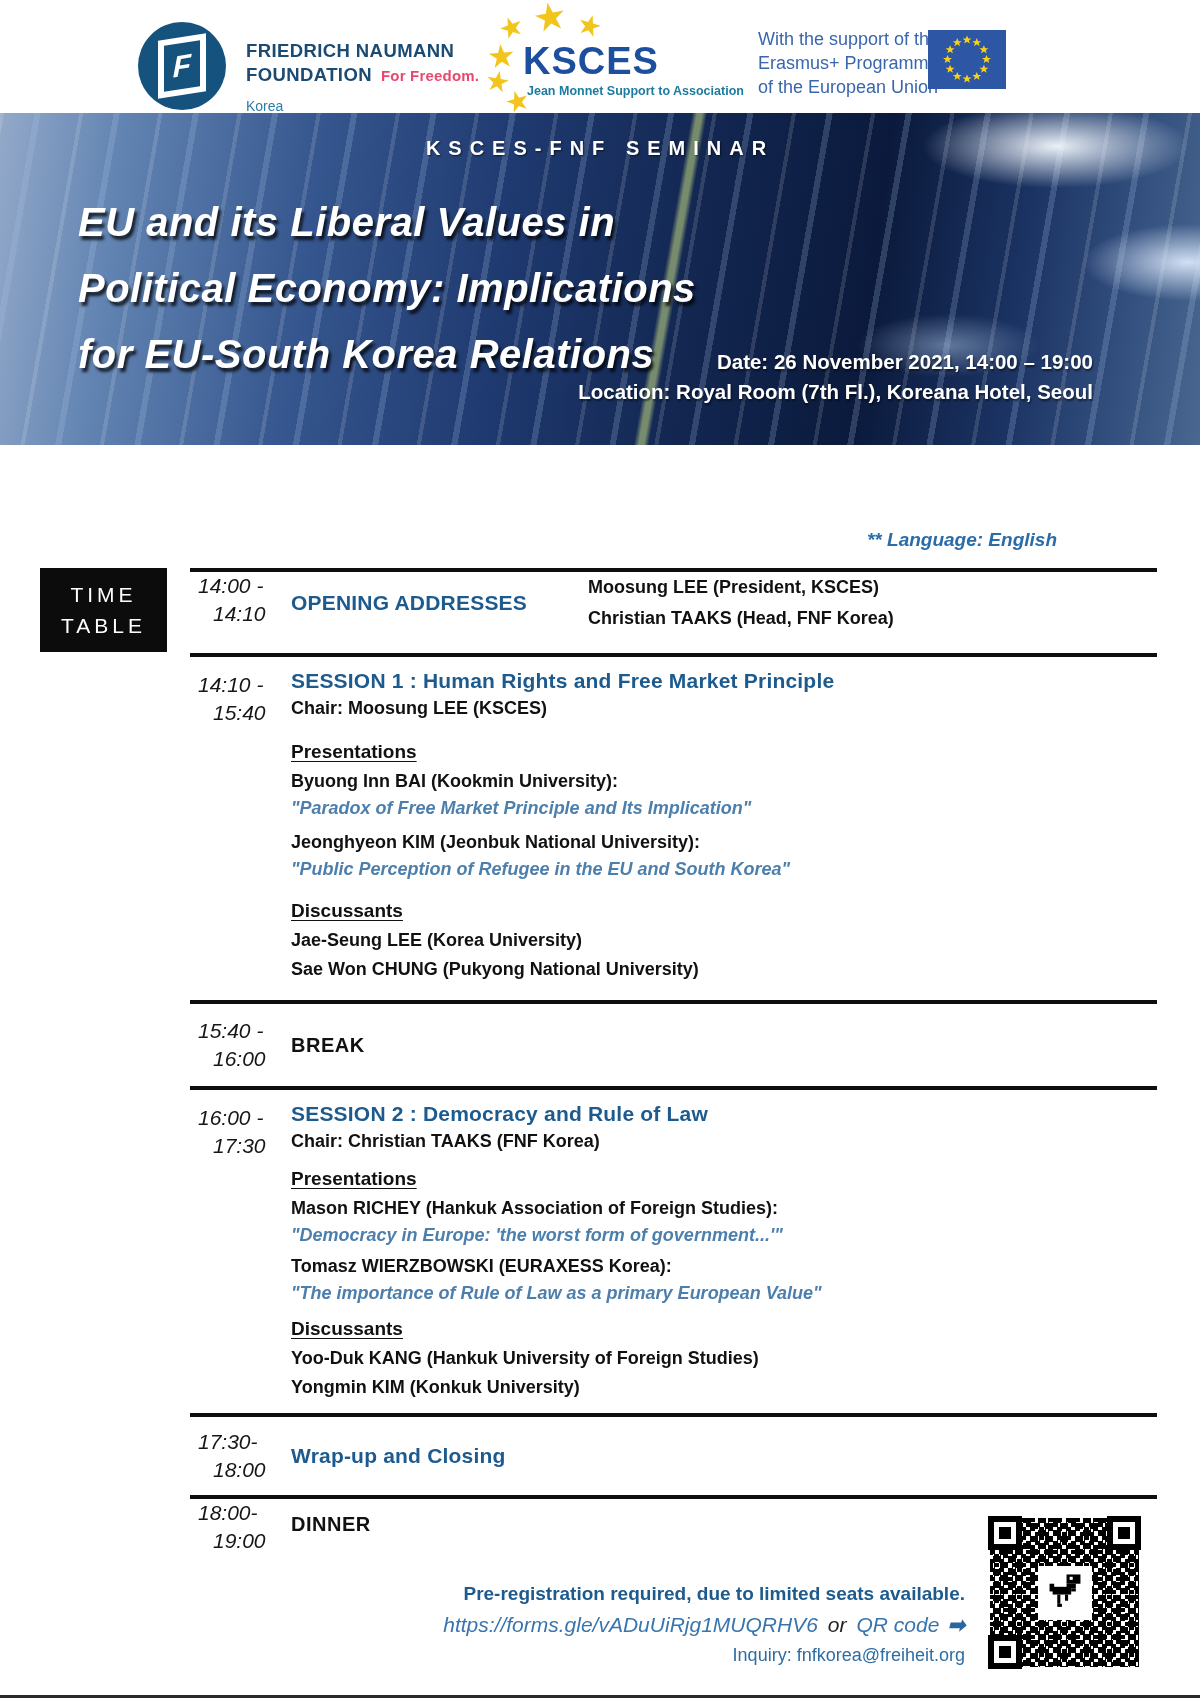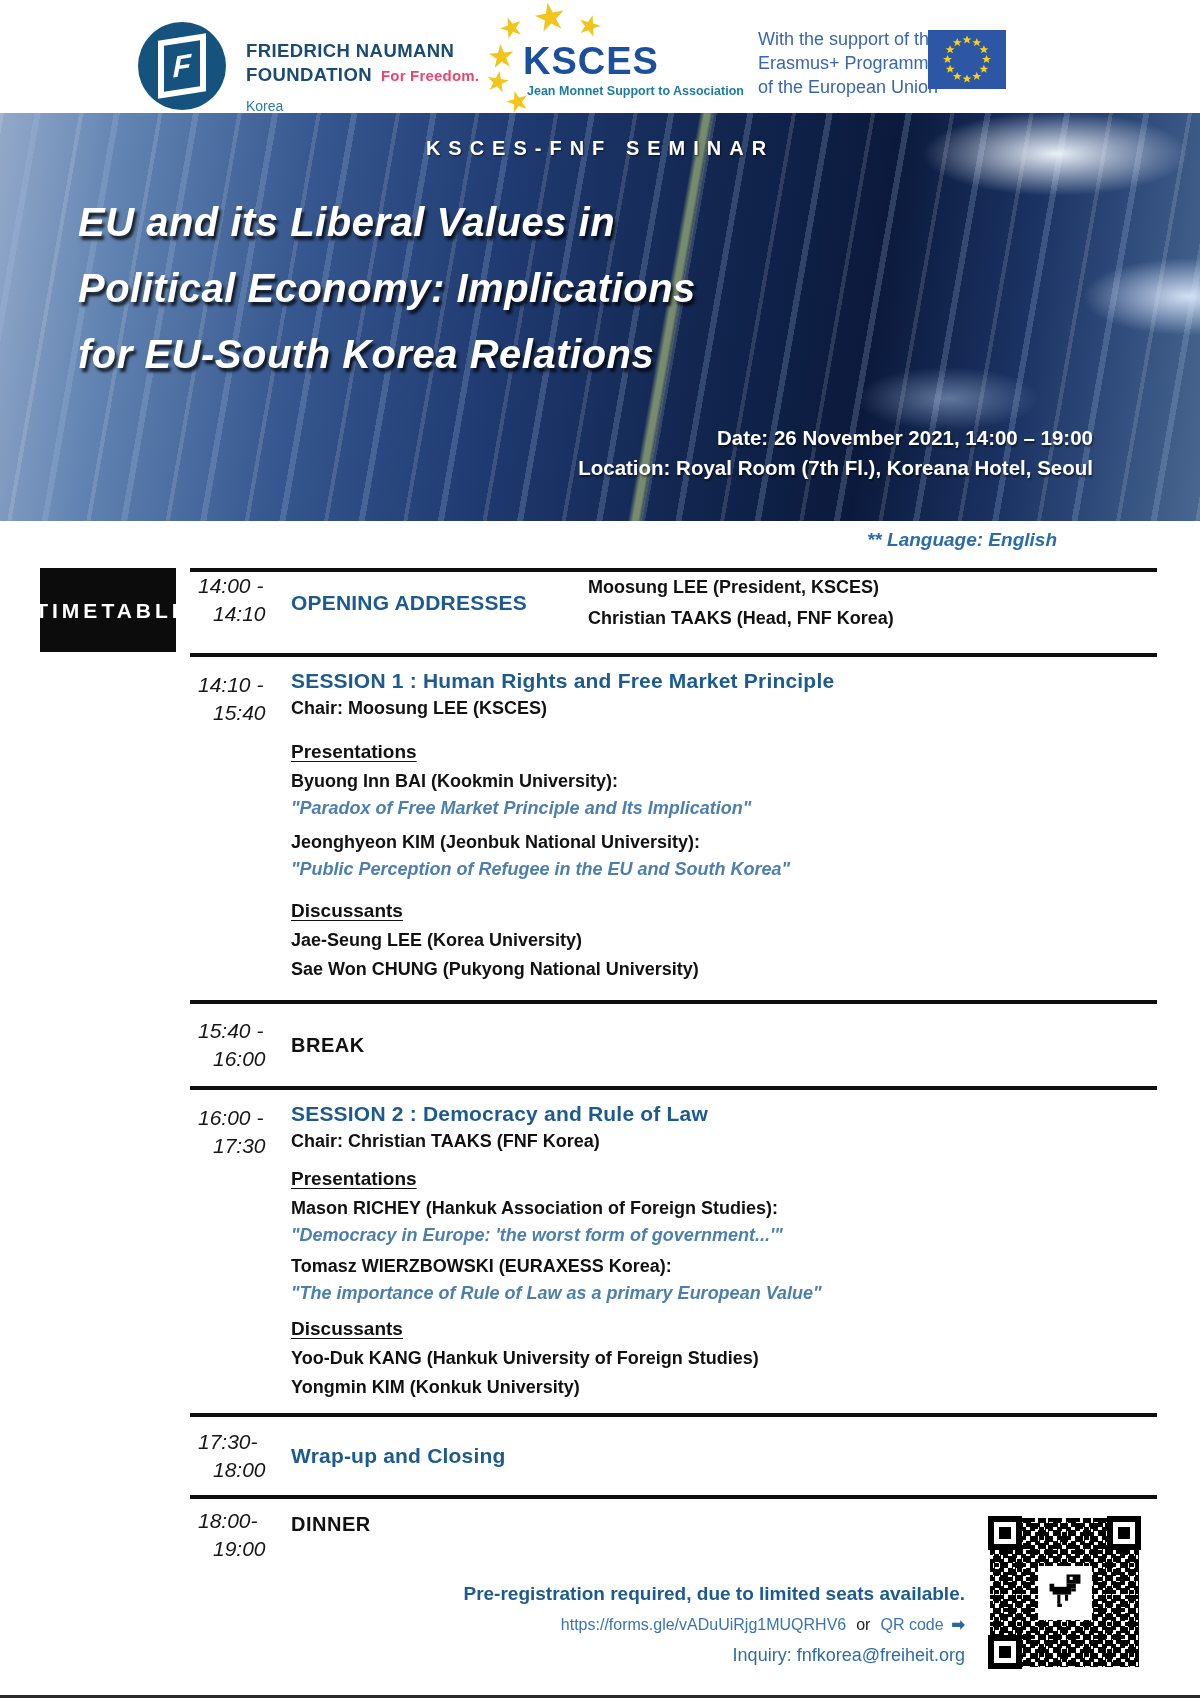--- a/index.html
+++ b/index.html
@@ -15,40 +15,40 @@
   .fnf-name{font-size:18.5px;font-weight:bold;color:#1b4a73;line-height:24px;letter-spacing:.4px;}
   .fnf-tag{color:#e8486e;font-size:15px;font-weight:bold;margin-left:9px;letter-spacing:.2px;}
   .fnf-country{font-size:14px;color:#2e7ba8;margin-top:10px;}
   .ksces{position:absolute;left:493px;top:4px;width:230px;height:105px;}
   .star{position:absolute;color:#f2c51d;line-height:1;}
   .ksces-name{position:absolute;left:30px;top:36px;font-size:38px;font-weight:bold;color:#1c4f9e;letter-spacing:1px;}
   .ksces-sub{position:absolute;left:34px;top:80px;font-size:12.5px;font-weight:bold;color:#1e7ba0;white-space:nowrap;}
   .erasmus{position:absolute;left:758px;top:27px;font-size:18px;line-height:24px;color:#3a66ae;}
   .eu-flag{position:absolute;left:928px;top:30px;}
   
-  .hero{position:relative;height:408px;color:#fff;
+  .hero{position:relative;height:332px;color:#fff;
     background:
       radial-gradient(190px 60px at 88% 10%, rgba(245,250,255,.95), rgba(245,250,255,0) 70%),
       radial-gradient(150px 55px at 99% 45%, rgba(225,238,255,.9), rgba(225,238,255,0) 70%),
       radial-gradient(130px 45px at 79% 70%, rgba(190,215,245,.45), rgba(190,215,245,0) 70%),
       linear-gradient(100deg, rgba(0,0,0,0) 55%, rgba(200,220,130,.55) 55.4%, rgba(200,220,130,.55) 55.8%, rgba(0,0,0,0) 56.2%),
       repeating-linear-gradient(100deg, rgba(255,255,255,.13) 0 4px, rgba(255,255,255,0) 4px 34px, rgba(170,195,230,.22) 34px 40px, rgba(255,255,255,0) 40px 78px),
       linear-gradient(97deg,#93a9c9 0%,#6284b2 10%,#35568e 26%,#1f3a70 42%,#122650 58%,#0b1a3c 72%,#1b3363 84%,#33507f 93%,#49678f 100%);}
   .kicker{position:absolute;left:0;right:0;top:24px;text-align:center;font-size:20px;font-weight:bold;letter-spacing:8px;
           text-shadow:1px 1px 2px rgba(0,0,0,.6);}
   .hero-title{position:absolute;left:78px;top:76px;font-size:40px;line-height:66px;font-weight:bold;font-style:italic;
               letter-spacing:.5px;text-shadow:2.5px 3.5px 3px rgba(0,0,0,.75);white-space:nowrap;}
   .hero-meta{position:absolute;right:107px;bottom:38px;text-align:right;font-size:20.5px;font-weight:bold;line-height:30px;
              text-shadow:1px 1.5px 2px rgba(0,0,0,.55);}
   
   .language{position:absolute;top:529px;right:143px;color:#2a6ca8;font-size:19px;font-weight:bold;font-style:italic;}
   
   .tt-label{position:absolute;left:40px;top:568px;width:127px;height:84px;background:#0c0c0c;color:#fff;
-            display:flex;flex-direction:row;align-items:center;justify-content:center;
-            font-weight:bold;font-size:21px;letter-spacing:4px;line-height:31px;padding-left:9px;}
+            display:flex;flex-direction:column;align-items:center;justify-content:center;
+            font-weight:normal;font-size:21px;letter-spacing:4px;line-height:31px;}
   .tt{position:absolute;left:190px;top:568px;width:967px;}
   .row{border-top:4px solid #0e0e0e;box-sizing:border-box;display:flex;}
   .time{flex:0 0 93px;font-style:italic;font-size:21px;line-height:28px;color:#161616;padding-left:8px;white-space:nowrap;}
   .time .t2{padding-left:15px;}
   .content{flex:1;}
   .blue-title{color:#1d5a8e;font-weight:bold;font-size:21px;letter-spacing:.2px;}
   .plain-title{color:#111;font-weight:bold;font-size:20px;letter-spacing:.5px;}
   .r0{height:85px;align-items:flex-start;}
   .r0 .open-title{flex:0 0 297px;}
   .open-speakers{font-weight:bold;font-size:18px;line-height:31px;}
@@ -61,36 +61,36 @@
   .sp{margin-top:8px;font-weight:bold;font-size:18px;}
   .sp2{margin-top:13px;}
   .quote{margin-top:6px;color:#4d7fad;font-weight:bold;font-style:italic;font-size:18px;}
   .dl{margin-top:20px;}
   .r3 .sec-label{margin-top:16px;}
   .r3 .dl{margin-top:14px;}
   .r3 .sp2{margin-top:10px;}
   .r2{height:86px;align-items:center;}
   .r4{height:82px;align-items:center;}
   .r5{height:203px;}
-  .r5 .time{padding-top:8px;}
+  .r5 .time{}
   .r5 .content{padding-top:14px;}
   
   .qr{position:absolute;left:985px;top:1513px;width:159px;height:159px;background:#fff;}
   .qr-noise{position:absolute;inset:5px;
       background:
         repeating-conic-gradient(#000 0% 25%, transparent 25% 50%) 0 0/9px 9px,
         repeating-conic-gradient(#000 0% 25%, transparent 25% 50%) 3px 5px/15px 13px;}
   .fp{position:absolute;width:22px;height:22px;border:6px solid #000;background:#fff;}
   .fp::after{content:"";position:absolute;left:5px;top:5px;width:12px;height:12px;background:#000;}
   .fp.tl{left:3px;top:3px;} .fp.tr{right:3px;top:3px;} .fp.bl{left:3px;bottom:3px;}
   .qr-center{position:absolute;left:50%;top:50%;transform:translate(-50%,-50%);width:54px;height:54px;background:#fff;
              display:flex;align-items:center;justify-content:center;}
   .footer{position:absolute;right:235px;top:1578px;text-align:right;line-height:31px;white-space:nowrap;}
   .f1{font-size:19px;font-weight:bold;color:#1d5a8e;}
-  .f2{font-size:16px;color:#3875ad;}
+  .f2{font-size:21px;color:#3875ad;font-style:italic;}
   .f2 .or{color:#222;margin:0 10px;}
   .f2 .arrow{color:#2a66a0;margin-left:8px;font-weight:bold;}
   .f3{font-size:18px;color:#2e6da4;}
   .bottom-edge{position:absolute;left:0;bottom:0;width:100%;height:3px;background:#2b2b2b;}
 </style>
 </head>
 <body>
 
 <div class="page">
 

